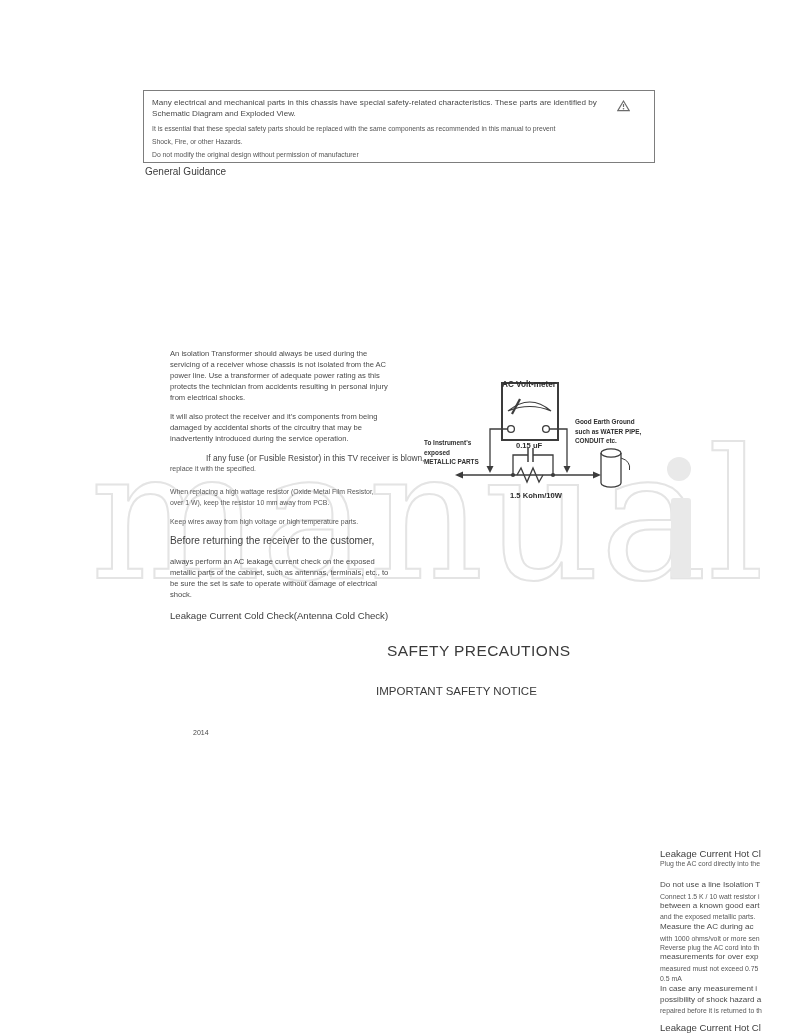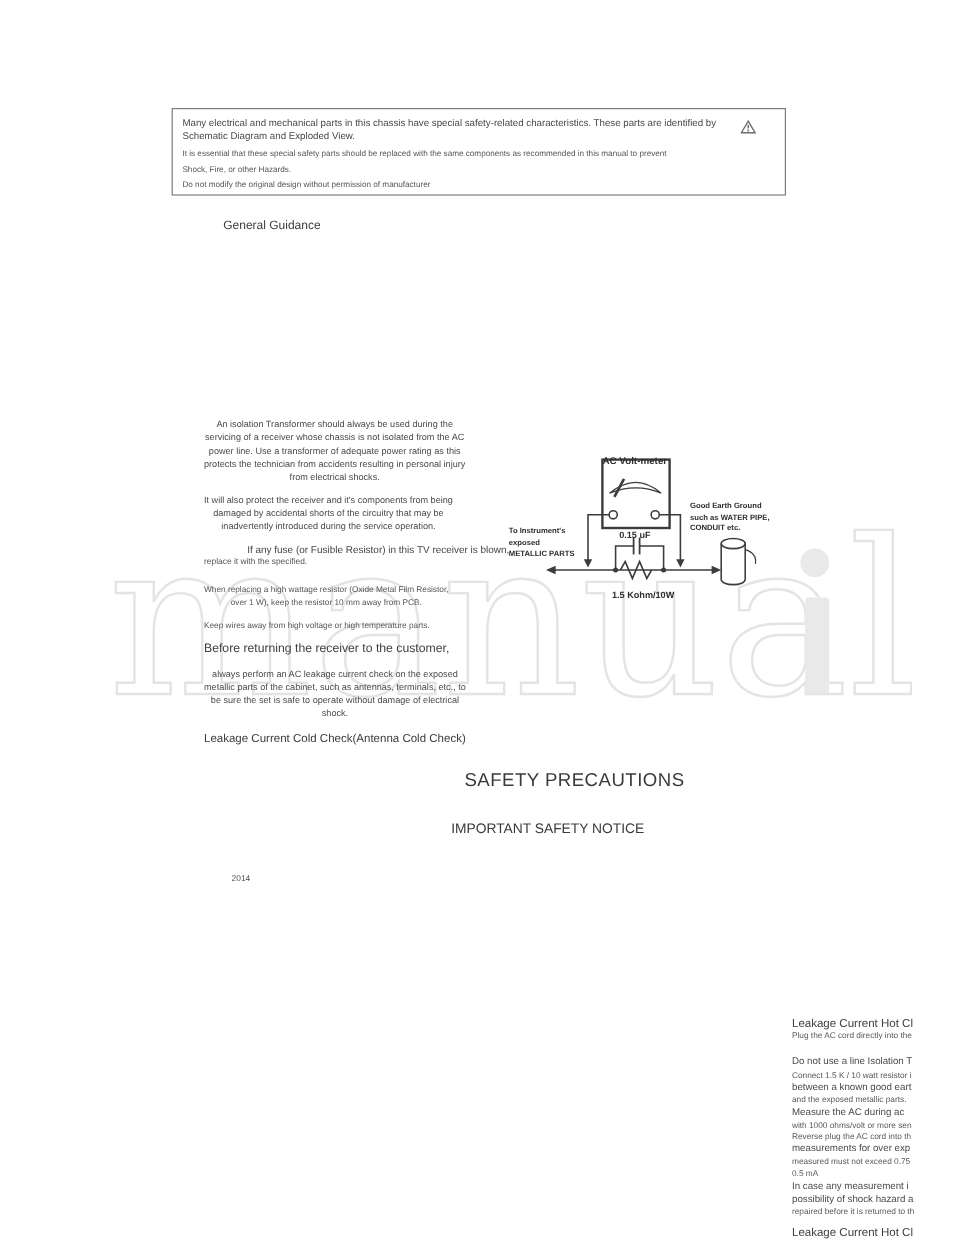--- a/index.html
+++ b/index.html
@@ -12,24 +12,24 @@
   
   .wm-svg{position:absolute;left:60px;top:430px;z-index:0;}
 
   
   .notice-box{position:absolute;left:143px;top:90px;width:512px;height:73px;
               border:1px solid #7d7d7d;box-sizing:border-box;background:transparent;z-index:2;}
   .nb-main{position:absolute;left:8px;top:6px;font-size:8.1px;line-height:11px;color:#484848;}
   .nb-small{position:absolute;left:8px;top:31px;font-size:6.8px;line-height:13px;color:#555;}
   .warn{position:absolute;left:473px;top:9px;}
 
-  .h-general{left:145px;top:183px;font-size:10px;color:#3c3c3c;z-index:2;margin-left:41px;}
+  .h-general{left:145px;top:166px;font-size:10px;color:#3c3c3c;z-index:2;}
 
   
-  .lc{z-index:2;color:#4a4a4a;text-align:center;}
+  .lc{z-index:2;color:#4a4a4a;}
   #p1{left:170px;top:348px;font-size:7.6px;line-height:11px;}
   #p2{left:170px;top:411px;font-size:7.6px;line-height:11px;}
   #p3a{left:170px;top:453px;font-size:8.3px;color:#454545;padding-left:36px;}
   #p3b{left:170px;top:465px;font-size:7px;color:#565656;}
   #p4{left:170px;top:486px;font-size:6.9px;line-height:11px;color:#565656;}
   #p5{left:170px;top:518px;font-size:6.9px;color:#565656;}
   #h-before{left:170px;top:535px;font-size:10.2px;color:#3f3f3f;}
   #p6{left:170px;top:556px;font-size:7.6px;line-height:11px;}
   #h-cold{left:170px;top:610px;font-size:9.6px;color:#3c3c3c;}
 

